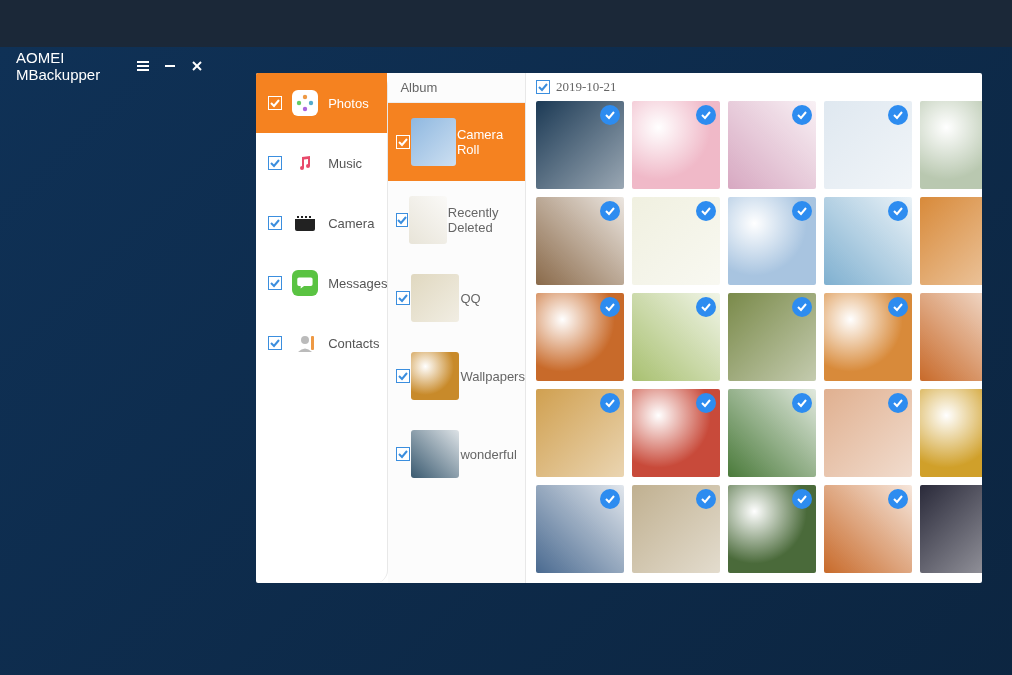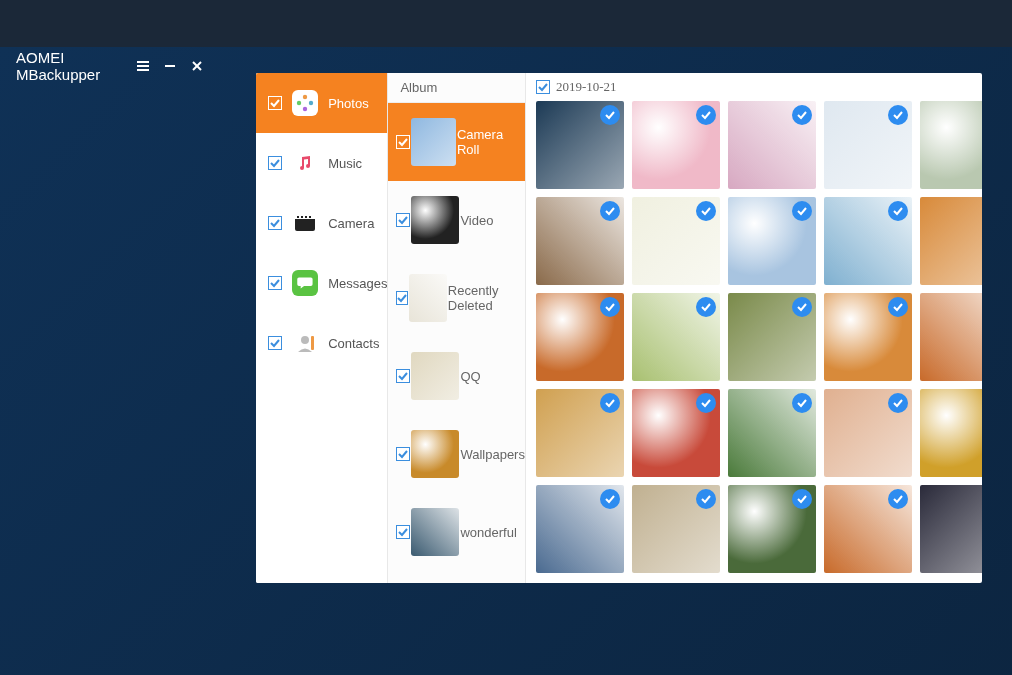--- a/index.html
+++ b/index.html
@@ -3,21 +3,21 @@
 <meta charset="utf-8">
 <style>
 * { box-sizing: border-box; margin: 0; padding: 0; }
 body { font-family: "Segoe UI", Arial, sans-serif; font-size: 13px; background: #1b2838; width: 1012px; height: 675px; overflow: hidden; }
 .window { width: 1012px; height: 675px; background: linear-gradient(135deg, #0f3156 0%, #0c2540 100%); display: flex; flex-direction: row; margin-top: 47px; }
 .titlebar { height: 38px; display: flex; align-items: center; padding: 0 16px; color: #fff; }
 .titlebar-title { font-size: 15px; font-weight: 400; }
 .titlebar-spacer { flex: 1; }
 .titlebar-btn { width: 32px; height: 32px; display: flex; align-items: center; justify-content: center; color: #fff; cursor: pointer; }
 .content { margin: 26px 30px 0 30px; background: #fff; height: 510px; display: flex; border-radius: 2px; overflow: hidden; }
-.sidebar { width: 160px; background: #fff; border-right: 1px solid #e8e8e8; }
+.sidebar { width: 160px; background: #fff; border-right: 1px solid #e8e8e8; border-radius: 13px; }
 .side-item { height: 60px; display: flex; align-items: center; padding-left: 12px; gap: 10px; color: #555; cursor: pointer; }
 .side-item.active { background: #f58220; color: #fff; }
 .side-check { width: 14px; height: 14px; border: 1px solid #3b8ede; display: flex; align-items: center; justify-content: center; background: #fff; }
 .side-item.active .side-check { border-color: #fff; background: transparent; }
 .side-check svg { width: 10px; height: 10px; }
 .side-icon { width: 26px; height: 26px; border-radius: 6px; display: flex; align-items: center; justify-content: center; font-size: 14px; }
 .side-label { font-size: 13px; }
 .albums { width: 218px; background: #fcfcfc; border-right: 1px solid #e8e8e8; display: flex; flex-direction: column; }
 .album-header { height: 30px; padding-left: 12px; display: flex; align-items: center; color: #666; font-size: 13px; border-bottom: 1px solid #eee; }
 .album-list { flex: 1; overflow-y: auto; }
@@ -161,29 +161,20 @@
             </span>
             <span class="album-thumb" style="background:linear-gradient(135deg,#8fb8e0 0%, #fff 180%)"></span>
             <span class="album-label">Camera Roll</span>
           </div>
           <div class="album-item">
             <span class="album-check">
               <svg width="10" height="10" viewBox="0 0 10 10">
                 <polyline points="1,5 4,8 9,2" fill="none" stroke="#3b8ede" stroke-width="2"></polyline>
               </svg>
             </span>
-            <span class="album-thumb" style="background:radial-gradient(circle at 30% 30%, #fff 0%, #222 60%)"></span>
-            <span class="album-label">Video</span>
-          </div>
-          <div class="album-item">
-            <span class="album-check">
-              <svg width="10" height="10" viewBox="0 0 10 10">
-                <polyline points="1,5 4,8 9,2" fill="none" stroke="#3b8ede" stroke-width="2"></polyline>
-              </svg>
-            </span>
             <span class="album-thumb" style="background:linear-gradient(45deg,#e8e4d8 0%, rgba(255,255,255,0.6) 120%)"></span>
             <span class="album-label">Recently Deleted</span>
           </div>
           <div class="album-item">
             <span class="album-check">
               <svg width="10" height="10" viewBox="0 0 10 10">
                 <polyline points="1,5 4,8 9,2" fill="none" stroke="#3b8ede" stroke-width="2"></polyline>
               </svg>
             </span>
             <span class="album-thumb" style="background:linear-gradient(135deg,#e0d8c0 0%, #fff 180%)"></span>

